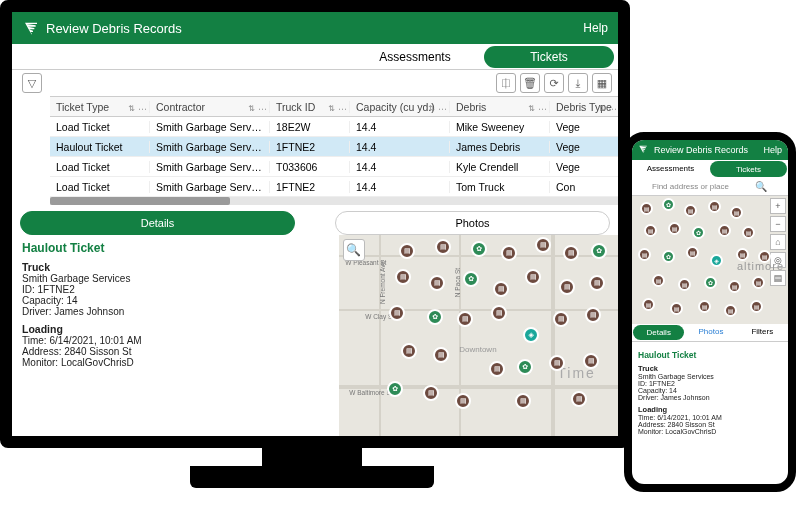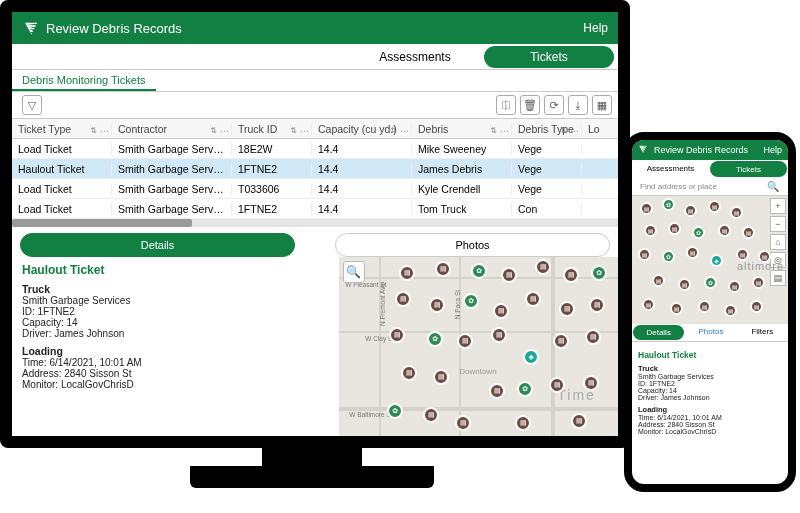--- a/index.html
+++ b/index.html
@@ -28,21 +28,21 @@
   .maintab { width: 130px; text-align: center; font-size: 12px; line-height: 26px; cursor: pointer; }
   .maintab.active { background: #138043; color: #fff; border-radius: 12px; height: 22px; line-height: 22px; margin: 2px 4px; }
 
   .subtabs { height: 22px; border-bottom: 1px solid #ccc; display: flex; font-size: 11px; }
   .subtab { padding: 0 10px; line-height: 21px; color: #138043; border-bottom: 2px solid #138043; }
 
   .toolbar { height: 26px; display: flex; align-items: center; padding: 4px 6px; }
   .toolbar-btn { width: 20px; height: 20px; border: 1px solid #aaa; border-radius: 3px; margin-left: 4px; display:flex; align-items:center; justify-content:center; font-size:11px; color:#555;}
   .toolbar .flex { flex:1; }
 
-  .grid { font-size: 10.5px; border-top: 1px solid #ccc; }
+  .grid { font-size: 10.5px; border-top: 1px solid #ccc; margin-left: 38px; }
   .grid-head, .grid-row { display: grid; grid-template-columns: 100px 120px 80px 100px 100px 70px 40px; align-items: center; height: 20px; }
   .grid-head { background: #f7f7f7; border-bottom: 1px solid #ccc; color: #444; }
   .grid-head > div, .grid-row > div { padding: 0 6px; white-space: nowrap; overflow: hidden; text-overflow: ellipsis; border-right: 1px solid #eee;}
   .grid-head > div { position: relative; }
   .sort { position: absolute; right: 14px; top: 3px; font-size: 8px; color:#888;}
   .dots { position: absolute; right: 2px; top: 3px; font-size: 9px; color:#888;}
   .grid-row { border-bottom: 1px solid #eee; }
   .grid-row.sel { background: #d1e9f6; }
   .grid-scroll { height: 8px; background: #e5e5e5; position: relative; }
   .grid-scroll-thumb { position:absolute; left:0; width:180px; height:8px; background:#9a9a9a; border-radius:2px;}
@@ -69,21 +69,21 @@
     position:absolute; right: 4px; top: 132px; width: 172px; height: 360px;
     border: 8px solid #000; border-radius: 20px; background:#fff; overflow:hidden;
   }
   .phone-speaker { position:absolute; top:-4px; left:50%; transform:translateX(-50%); width:38px; height:4px; background:#333; border-radius:2px; }
   .p-header { background:#138043; color:#fff; height:20px; font-size:9px; display:flex; align-items:center; padding:0 6px;}
   .p-header .logo { width:12px; height:12px; margin-right:4px;}
   .p-header .help { margin-left:auto;}
   .p-tabs { display:flex; height:18px; }
   .p-tab { flex:1; text-align:center; font-size:8px; line-height:18px;}
   .p-tab.active { background:#138043; color:#fff; border-radius:9px; margin:1px;}
-  .p-search { height:18px; border-bottom:1px solid #ccc; display:flex; align-items:center; padding:0 8px; font-size:8px; color:#888;}
+  .p-search { height:18px; border-bottom:1px solid #ccc; display:flex; align-items:center; padding:0 20px; font-size:8px; color:#888;}
   .p-search .mag { margin-left:auto; font-size:10px;}
   .p-map { height: 128px; background:#e8e6df; position:relative; overflow:hidden;}
   .p-map .big-label { position:absolute; right:4px; top:50%; font-size:11px; color:#999; letter-spacing:1px;}
   .p-map-tools { position:absolute; right:2px; top:2px; width:16px; }
   .p-map-tools div { width:16px; height:16px; background:#fff; border:1px solid #bbb; margin-bottom:2px; font-size:9px; text-align:center; line-height:14px; color:#555;}
   .p-dettabs { display:flex; height:18px; border-bottom:1px solid #ccc;}
   .p-dettab { flex:1; font-size:8px; text-align:center; line-height:16px;}
   .p-dettab.active { background:#138043; color:#fff; border-radius:9px; margin:1px;}
   .p-dettab.link { color:#2a7fd4;}
   .p-detail { padding:4px 6px; font-size:7px; color:#222;}
@@ -105,23 +105,20 @@
     <span>Review Debris Records</span>
     <span class="help">Help</span>
   </div>
 
   <div class="maintabs">
     <div class="spacer"></div>
     <div class="maintab">Assessments</div>
     <div class="maintab active">Tickets</div>
   </div>
 
-  <div class="subtabs">
-    <div class="subtab">Debris Monitoring Tickets</div>
-  </div>
 
   <div class="toolbar">
     <div class="toolbar-btn" title="filter">▽</div>
     <div class="flex"></div>
     <div class="toolbar-btn">⎅</div>
     <div class="toolbar-btn">🗑</div>
     <div class="toolbar-btn">⟳</div>
     <div class="toolbar-btn">⤓</div>
     <div class="toolbar-btn">▦</div>
   </div>

